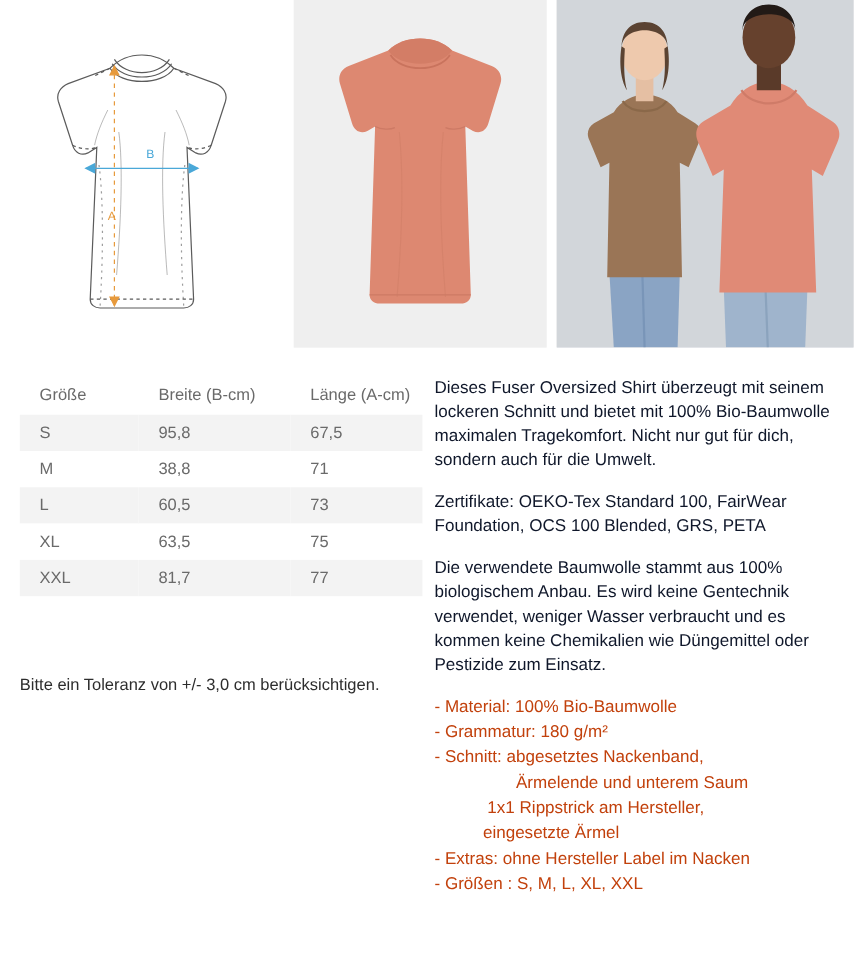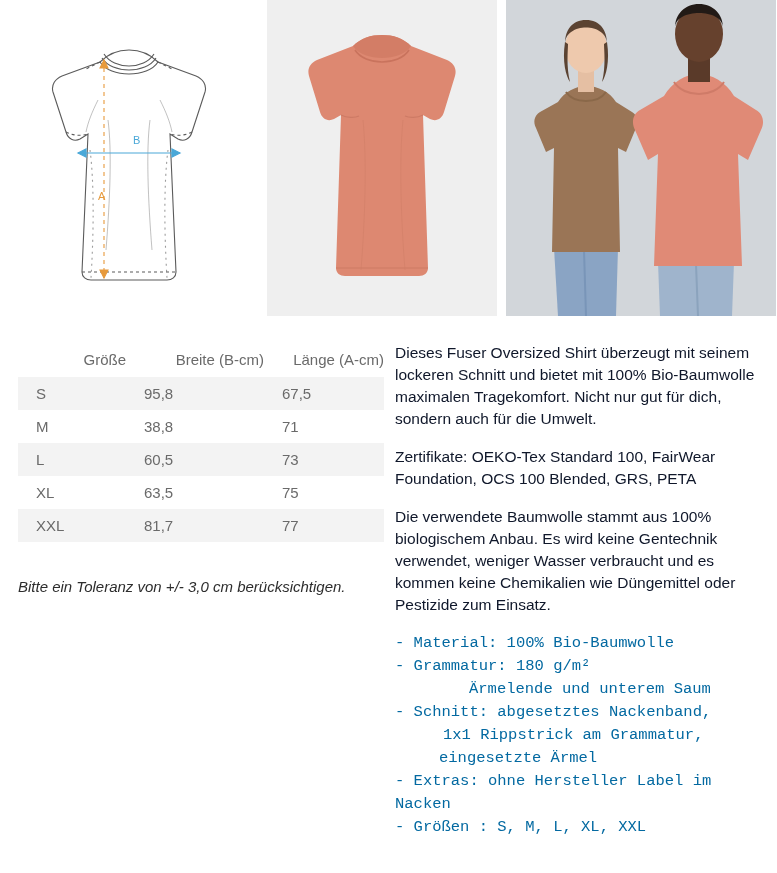--- a/index.html
+++ b/index.html
@@ -68,21 +68,21 @@
   }
 
   
   table.size-table {
     border-collapse: collapse;
     width: 366px;
     font-size: 15px;
     color: #6a6a6a;
   }
   table.size-table th {
-    text-align: right;
+    text-align: left;
     font-weight: normal;
     padding: 9px 0 9px 18px;
     background: #ffffff;
     color: #6a6a6a;
     font-size: 15px;
   }
   table.size-table td {
     padding: 8px 0 8px 18px;
     font-size: 15px;
     color: #6a6a6a;
@@ -91,39 +91,37 @@
     background: #f3f3f3;
   }
   table.size-table tbody tr:nth-child(even) td {
     background: #ffffff;
   }
   table.size-table col.c1 { width: 108px; }
   table.size-table col.c2 { width: 138px; }
   table.size-table col.c3 { width: 120px; }
 
   .tolerance {
-    margin-top: 36px;
+    margin-top: 72px;
     font-size: 15px;
     color: #2d2d2d;
-    font-style: italic;
   }
 
   
   .right-col p {
     margin: 0 0 16px 0;
     font-size: 15.5px;
     line-height: 1.42;
     color: #0f172a;
   }
   .spec-list {
     margin: 6px 0 0 0;
     font-size: 15.5px;
     line-height: 1.48;
-    color: #0369a1;
-    font-family: Liberation Mono, monospace;
+    color: #c2410c;
   }
   .spec-list .row { white-space: pre-wrap; }
   .indent-1 { padding-left: 74px; }
   .indent-2 { padding-left: 48px; }
   .indent-3 { padding-left: 44px; }
 </style>
 </head>
 <body>
 
 <div class="image-row">
@@ -284,21 +282,21 @@
   </div>
 
   <div class="right-col">
     <p>Dieses Fuser Oversized Shirt überzeugt mit seinem lockeren Schnitt und bietet mit 100% Bio-Baumwolle maximalen Tragekomfort. Nicht nur gut für dich, sondern auch für die Umwelt.</p>
     <p>Zertifikate: OEKO-Tex Standard 100, FairWear Foundation, OCS 100 Blended, GRS, PETA</p>
     <p>Die verwendete Baumwolle stammt aus 100% biologischem Anbau. Es wird keine Gentechnik verwendet, weniger Wasser verbraucht und es kommen keine Chemikalien wie Düngemittel oder Pestizide zum Einsatz.</p>
 
     <div class="spec-list">
       <div class="row">- Material: 100% Bio-Baumwolle</div>
       <div class="row">- Grammatur: 180 g/m²</div>
+      <div class="row">- Schnitt: abgesetztes Nackenband,</div>
       <div class="row indent-1">Ärmelende und unterem Saum</div>
-      <div class="row">- Schnitt: abgesetztes Nackenband,</div>
-      <div class="row indent-2">1x1 Rippstrick am Grammatur,</div>
+      <div class="row indent-2">1x1 Rippstrick am Hersteller,</div>
       <div class="row indent-3">eingesetzte Ärmel</div>
       <div class="row">- Extras: ohne Hersteller Label im Nacken</div>
       <div class="row">- Größen : S, M, L, XL, XXL</div>
     </div>
   </div>
 </div>
 
 </body></html>

